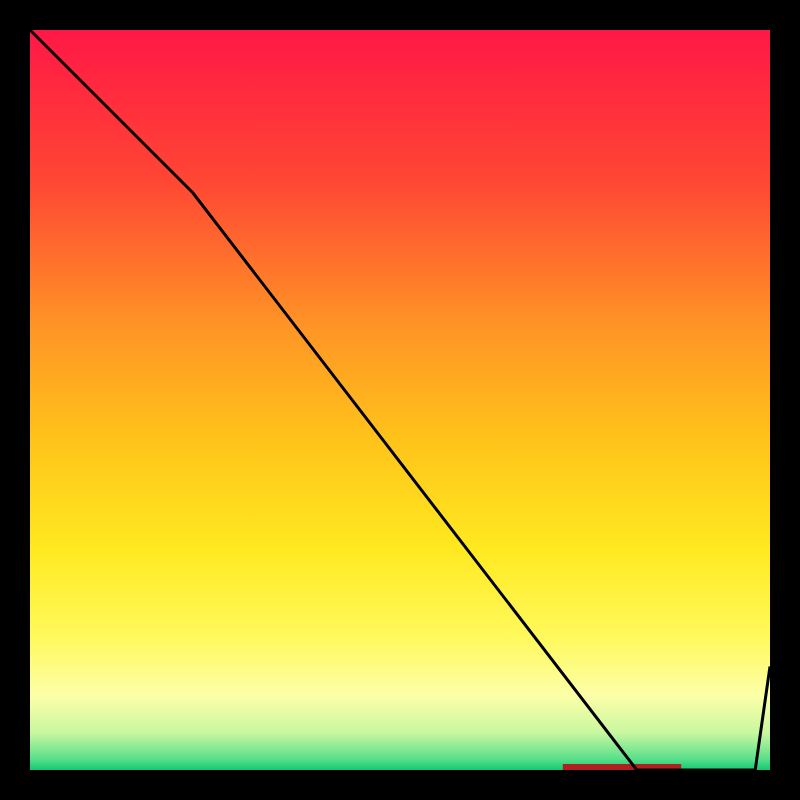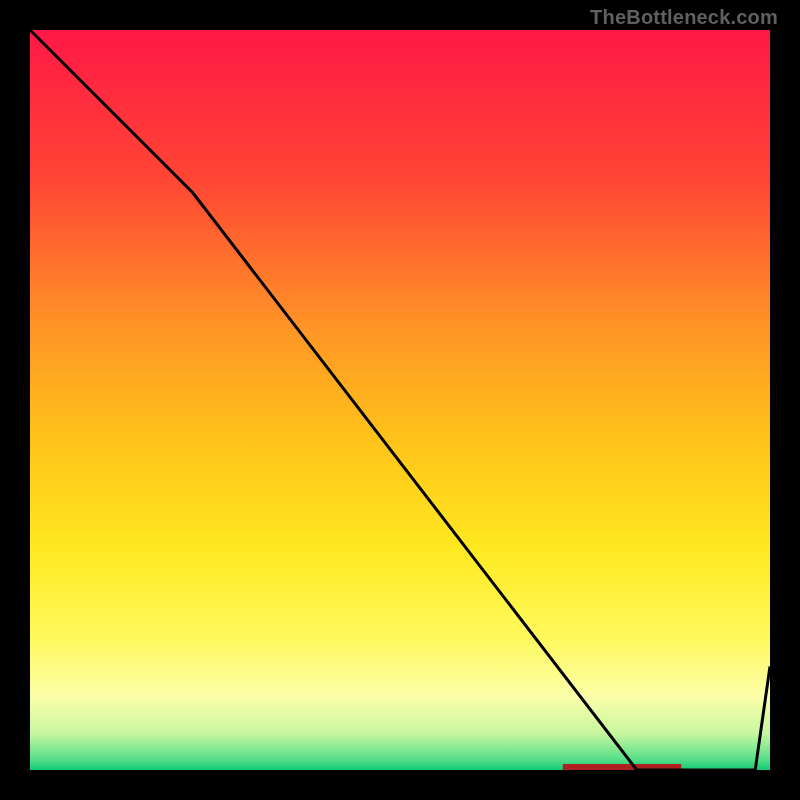--- a/index.html
+++ b/index.html
@@ -37,21 +37,20 @@
   }
   .highlight-strip {
     fill: #b02020;
   }
 </style>
 </head>
 <body>
 
 <div class="frame">
 
-  <div class="watermark">TheBottleneck.com</div>
 
   <div class="plot-area">
     <svg id="chart-svg" width="740" height="740" viewBox="0 0 740 740">
       <defs>
         <linearGradient id="bg-grad" x1="0" y1="0" x2="0" y2="1">
             <stop offset="0%" stop-color="#ff1846"></stop>
             <stop offset="20%" stop-color="#ff4534"></stop>
             <stop offset="40%" stop-color="#ff9426"></stop>
             <stop offset="55.00000000000001%" stop-color="#ffc21a"></stop>
             <stop offset="70%" stop-color="#ffe920"></stop>

